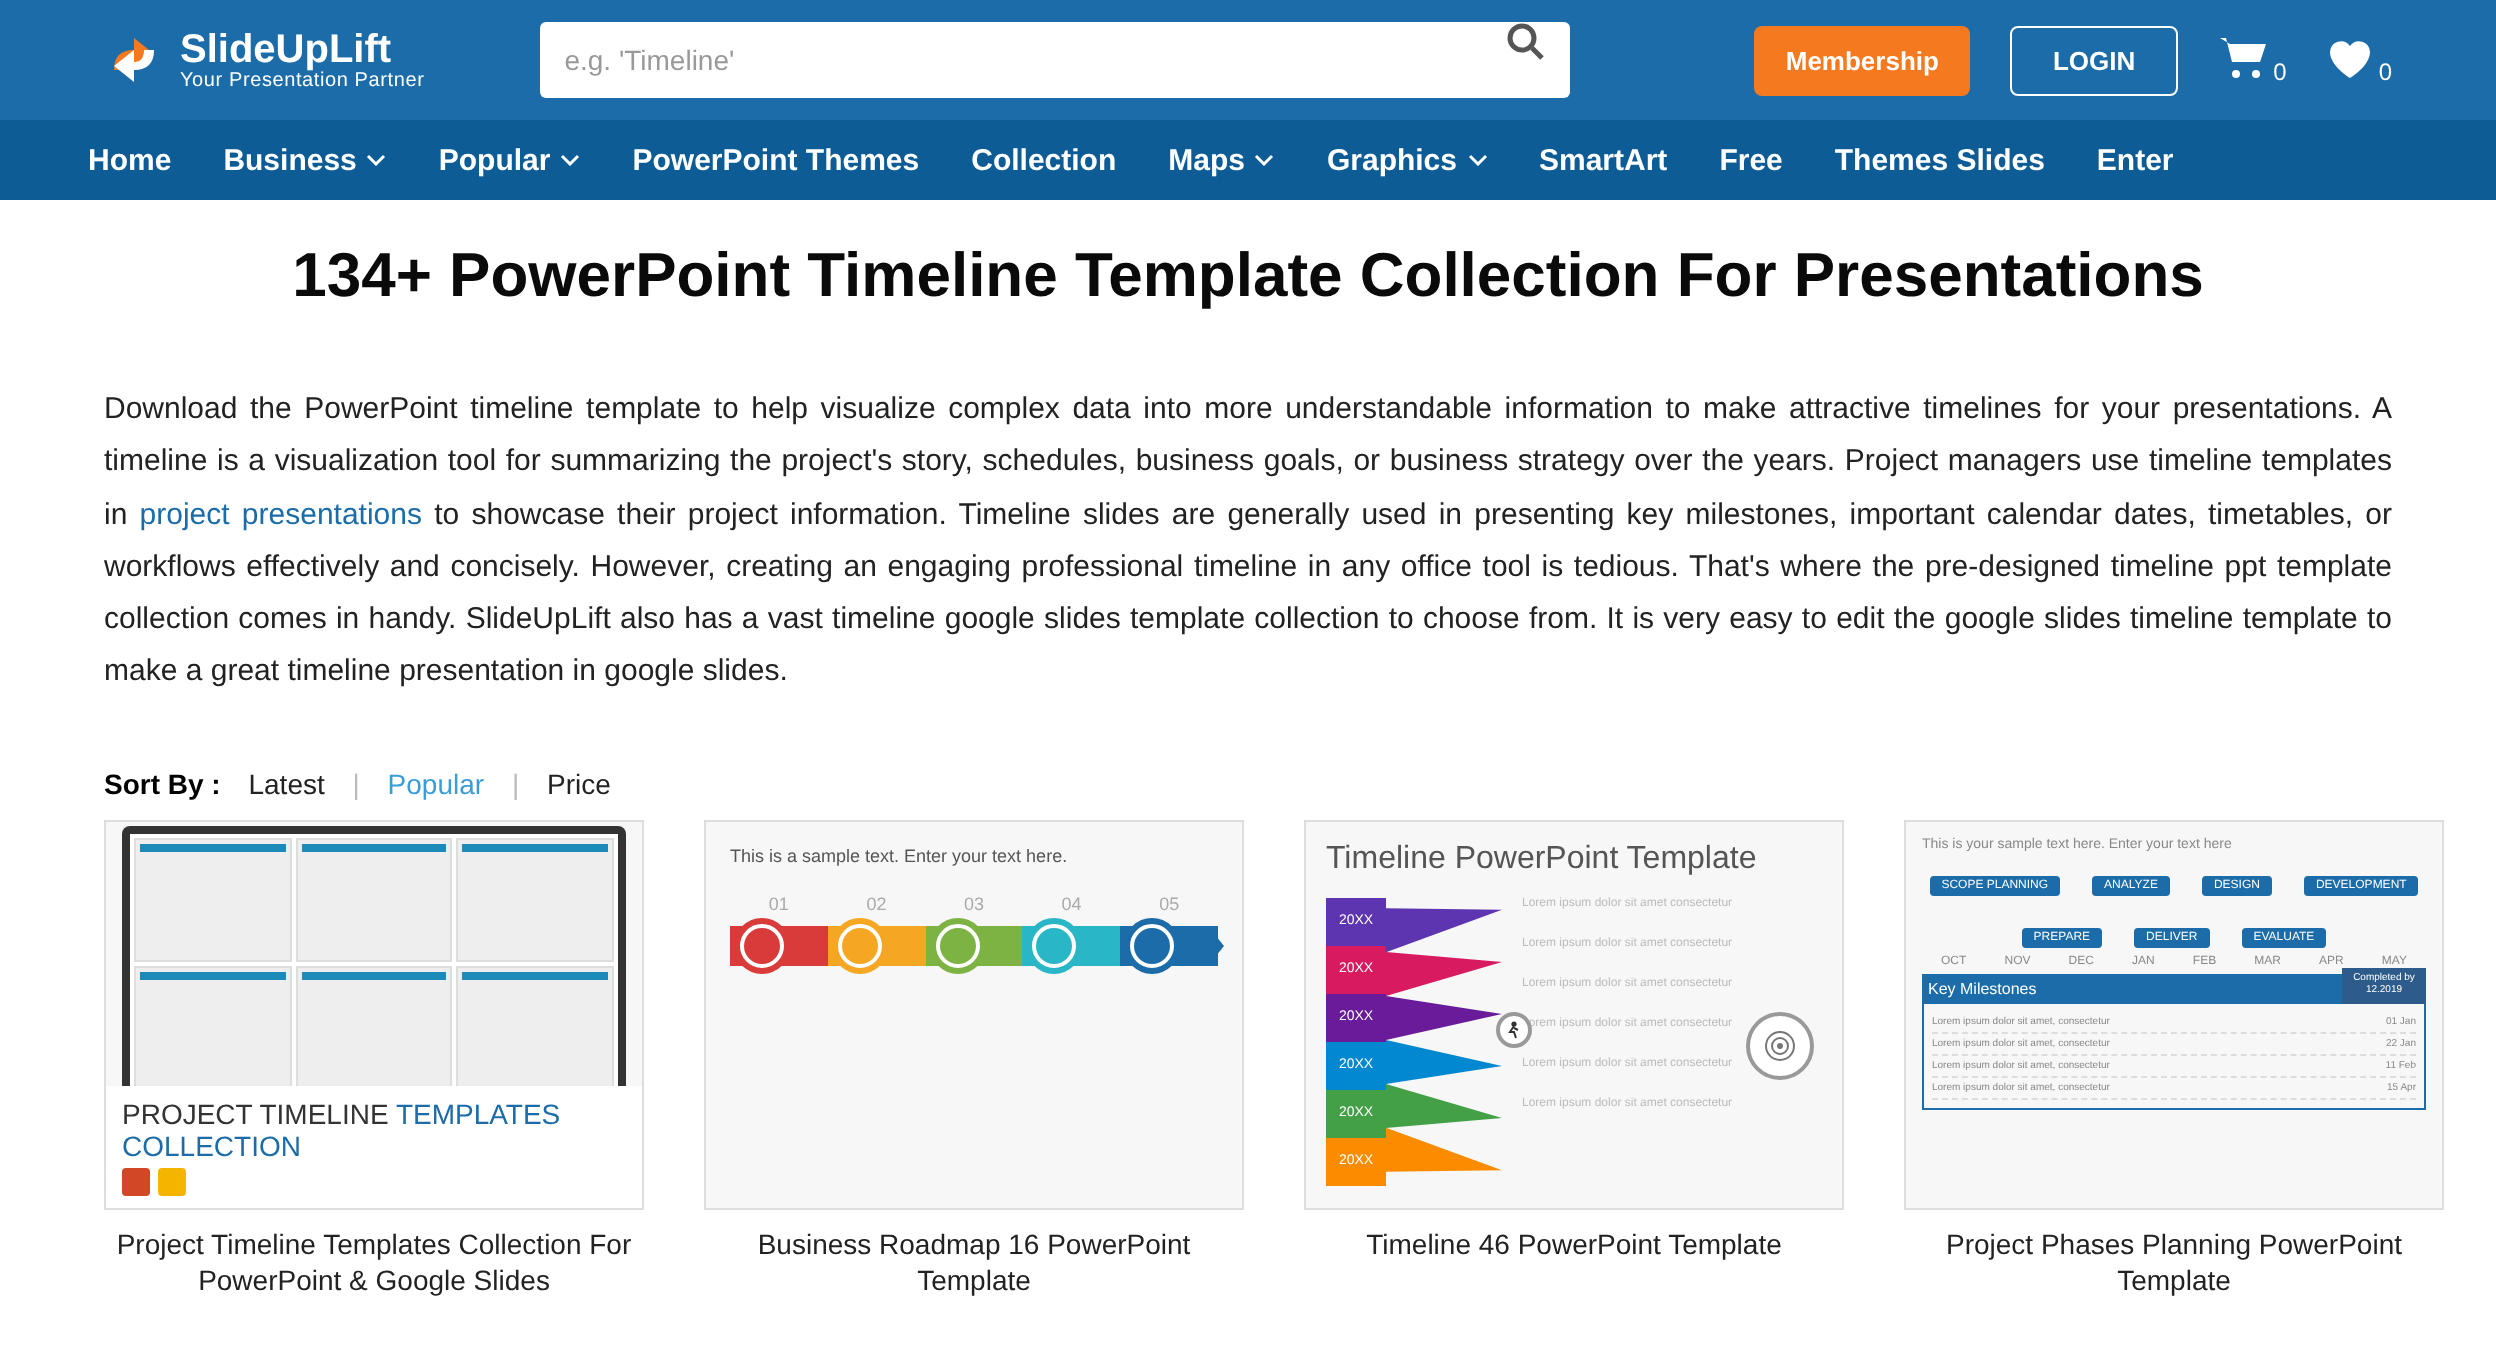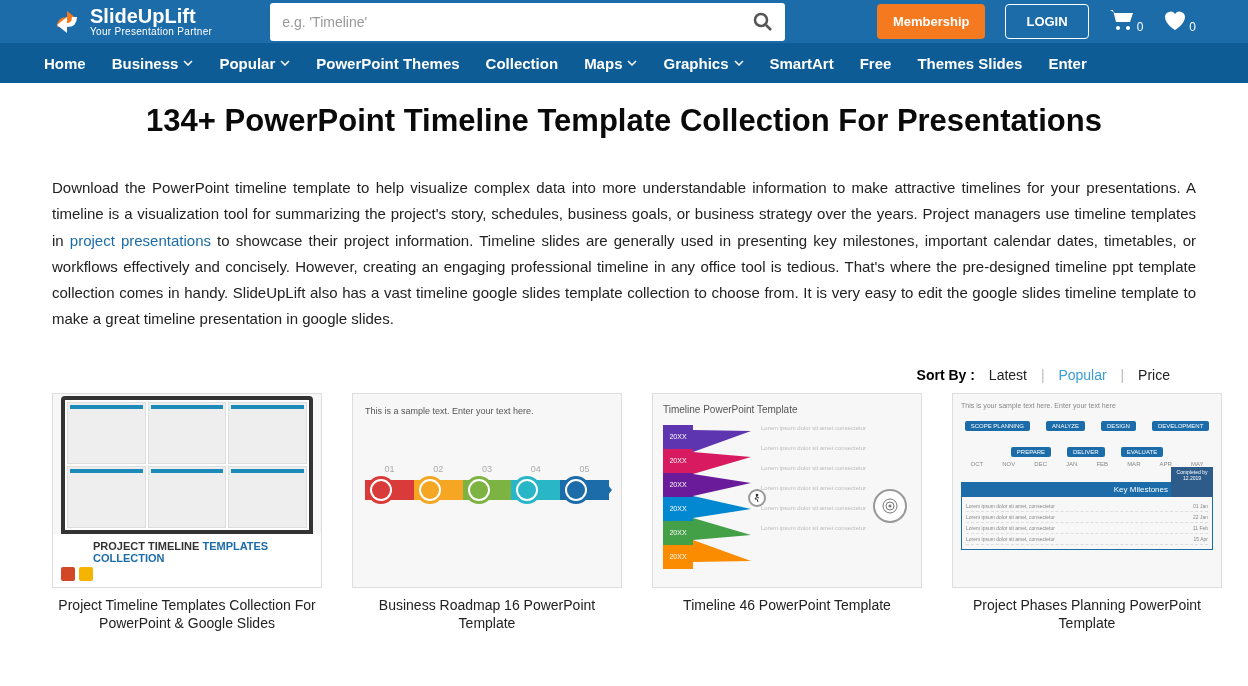--- a/index.html
+++ b/index.html
@@ -1,24 +1,24 @@
 <!DOCTYPE html>
 <html><head>
 <meta charset="utf-8">
 <style>
 * { margin: 0; padding: 0; box-sizing: border-box; }
 body { font-family: Arial, Helvetica, sans-serif; background: #fff; width: 1248px; }
 
-.header-top { background: #1b6ca8; height: 43px; display: flex; align-items: center; padding: 16px 52px; }
+.header-top { background: #1b6ca8; height: 60px; display: flex; align-items: center; padding: 16px 52px; }
 .logo { display: flex; align-items: center; gap: 8px; }
 .logo-icon { width: 30px; height: 30px; }
 .logo-text { color: #fff; }
 .logo-title { font-size: 20px; font-weight: bold; line-height: 1; }
 .logo-sub { font-size: 10px; letter-spacing: 0.3px; }
-.search-wrap { margin-left: 58px; background: #fff; border-radius: 3px; display: flex; align-items: center; width: 515px; height: 38px; padding: 0 12px; }
+.search-wrap { margin-left: 58px; background: #fff; border-radius: 3px; display: flex; width: 515px; height: 38px; padding: 0 12px; }
 .search-input { border: none; outline: none; flex: 1; font-size: 14px; color: #333; }
 .search-input::placeholder { color: #999; }
 .search-icon { color: #555; }
 .header-right { margin-left: auto; display: flex; align-items: center; gap: 20px; }
 .btn-membership { background: #f5791f; color: #fff; border: none; padding: 10px 16px; border-radius: 4px; font-weight: bold; font-size: 13px; cursor: pointer; }
 .btn-login { background: transparent; color: #fff; border: 1px solid #fff; padding: 9px 20px; border-radius: 4px; font-weight: bold; font-size: 13px; cursor: pointer; }
 .cart, .heart { color: #fff; display: flex; align-items: baseline; gap: 2px; cursor: pointer; }
 .count { font-size: 12px; }
 
 .nav { background: #0d5c96; height: 40px; display: flex; align-items: center; padding: 0 44px; gap: 26px; }
@@ -28,73 +28,73 @@
 .breadcrumb { font-size: 15px; margin-bottom: 40px; }
 .bc-home { color: #1b6ca8; font-weight: bold; cursor: pointer; }
 .bc-sep { font-weight: bold; }
 .bc-current { font-weight: bold; color: #222; }
 
 .page-title { text-align: center; font-size: 31px; font-weight: 800; color: #0a0a0a; margin-bottom: 36px; }
 
 .desc { font-size: 15px; line-height: 1.75; color: #222; text-align: justify; margin-bottom: 34px; }
 .desc a { color: #1b6ca8; text-decoration: none; }
 
-.sort-row { text-align: right; font-size: 14px; padding-right: 26px; margin-bottom: 10px; }
+.sort-row { font-size: 14px; padding-right: 26px; margin-bottom: 10px; }
 .sort-label { font-weight: bold; margin-right: 10px; }
 .sort-opt { cursor: pointer; color: #222; }
 .sort-opt.active { color: #3b9dd8; }
 .sort-sep { margin: 0 10px; color: #bbb; }
 
 .grid { display: flex; gap: 30px; padding: 0 0 0 0; }
 .card { width: 270px; }
 .thumb { width: 270px; height: 195px; border: 1px solid #ddd; background: #f7f7f7; position: relative; overflow: hidden; cursor: pointer; }
 .card-title { text-align: center; font-size: 14px; color: #222; padding: 8px 6px 0; line-height: 1.3; }
 
 
 .t1-monitor { position: absolute; top: 2px; left: 8px; right: 8px; height: 138px; background: #333; border-radius: 4px 4px 0 0; padding: 4px; }
 .t1-screen { background: #fff; height: 100%; display: grid; grid-template-columns: 1fr 1fr 1fr; grid-template-rows: 1fr 1fr; gap: 2px; padding: 2px; }
 .t1-mini { background: #eee; border: 1px solid #ddd; position: relative; }
 .t1-mini::before { content: ''; position: absolute; top: 2px; left: 2px; right: 2px; height: 4px; background: #1b8ab8; }
 .t1-base { position: absolute; top: 140px; left: 50%; transform: translateX(-50%); width: 50px; height: 6px; background: #999; }
 .t1-label { position: absolute; bottom: 0; left: 0; right: 0; background: #fff; padding: 6px 8px; }
-.t1-label-line1 { font-size: 11px; font-weight: 700; color: #1b6ca8; margin-left: 32px; }
+.t1-label-line1 { font-size: 14px; font-weight: 400; color: #1b6ca8; }
 .t1-label-line1 .dark { color: #333; }
 .t1-icons { display: flex; gap: 4px; margin-top: 3px; }
 .t1-icon { width: 14px; height: 14px; border-radius: 2px; }
 
 
 .t2 { padding: 12px; }
 .t2-sample { font-size: 9px; color: #555; }
-.t2-nums { display: flex; justify-content: space-around; margin-top: 48px; font-size: 9px; color: #aaa; }
+.t2-nums { display: flex; justify-content: space-around; margin-top: 14px; font-size: 9px; color: #aaa; }
 .t2-road { display: flex; align-items: center; margin-top: 6px; }
 .t2-seg { flex: 1; height: 20px; position: relative; }
 .t2-circle { position: absolute; width: 28px; height: 28px; border-radius: 50%; background: #fff; top: -4px; left: 2px; display: flex; align-items: center; justify-content: center; }
 .t2-inner { width: 18px; height: 18px; border-radius: 50%; }
 .t2-arrow { position: absolute; right: -3px; top: 0; width: 0; height: 0; border-top: 10px solid transparent; border-bottom: 10px solid transparent; }
 
 
 .t3 { padding: 10px; font-size: 9px; color: #888; }
-.t3-title { font-size: 10px; color: #555; }
+.t3-title { font-size: 16px; color: #555; }
 .t3-body { display: flex; margin-top: 10px; gap: 0; }
 .t3-years { display: flex; flex-direction: column; }
 .t3-year { width: 30px; height: 24px; color: #fff; font-size: 7px; display: flex; align-items: center; justify-content: center; }
 .t3-wedges { position: relative; width: 60px; height: 145px; }
 .t3-wedge { position: absolute; left: 0; height: 0; width: 0; border-left: 58px solid; border-top: 11px solid transparent; border-bottom: 11px solid transparent; }
 .t3-lines { flex: 1; padding-left: 8px; display: flex; flex-direction: column; gap: 14px; font-size: 6px; color: #bbb; }
 .t3-endcircle { position: absolute; right: 14px; top: 95px; width: 34px; height: 34px; border-radius: 50%; background: #fff; border: 2px solid #999; display: flex; align-items: center; justify-content: center; }
 
 
 .t4 { padding: 8px; font-size: 7px; }
 .t4-sample { color: #888; }
 .t4-chips { display: flex; gap: 16px; margin-top: 12px; flex-wrap: wrap; justify-content: center; position: relative; }
 .t4-chip { background: #1b6ca8; color: #fff; padding: 2px 6px; border-radius: 2px; font-size: 6px; }
 .t4-months { display: flex; justify-content: space-around; font-size: 6px; color: #888; margin-top: 4px; }
 .t4-years { display: flex; margin-top: 2px; }
 .t4-y { flex: 1; text-align: center; color: #fff; font-size: 9px; padding: 2px 0; }
-.t4-km { background: #1b6ca8; color: #fff; text-align: right; font-size: 8px; padding: 3px; margin-top: 15px; }
+.t4-km { background: #1b6ca8; color: #fff; text-align: left; font-size: 8px; padding: 3px; margin-top: 3px; }
 .t4-rows { font-size: 5px; color: #888; padding: 4px; border: 1px solid #1b6ca8; border-top: none; }
 .t4-row { display: flex; justify-content: space-between; padding: 2px 0; border-bottom: 1px dashed #ddd; }
 </style>
 </head>
 <body>
 
 <div class="header-top">
   <div class="logo">
     <svg class="logo-icon" viewBox="0 0 30 30">
         <path d="M5 20 Q5 10 15 10 L15 4 L25 12 L15 20 L15 14 Q10 14 10 20 Z" fill="#f5791f"></path>

